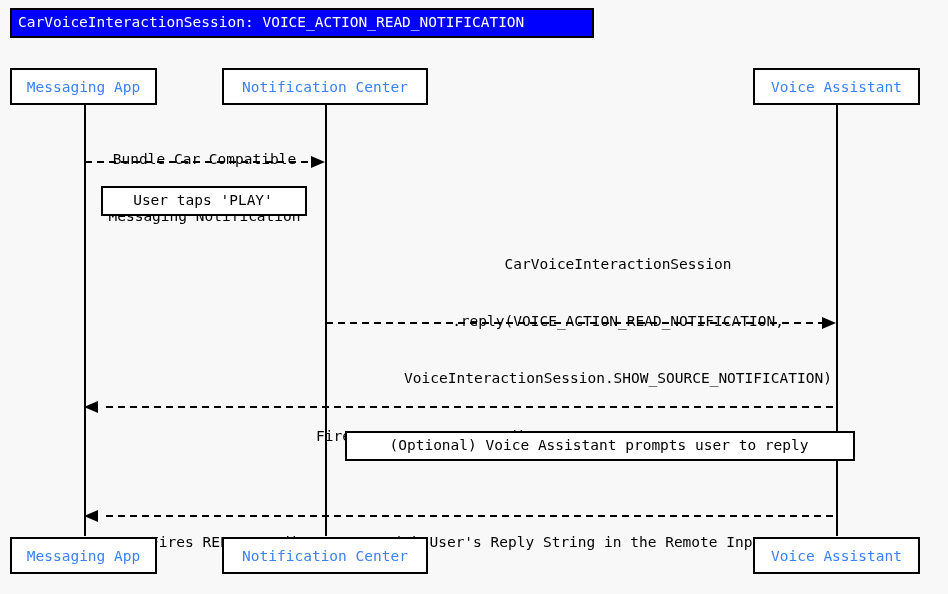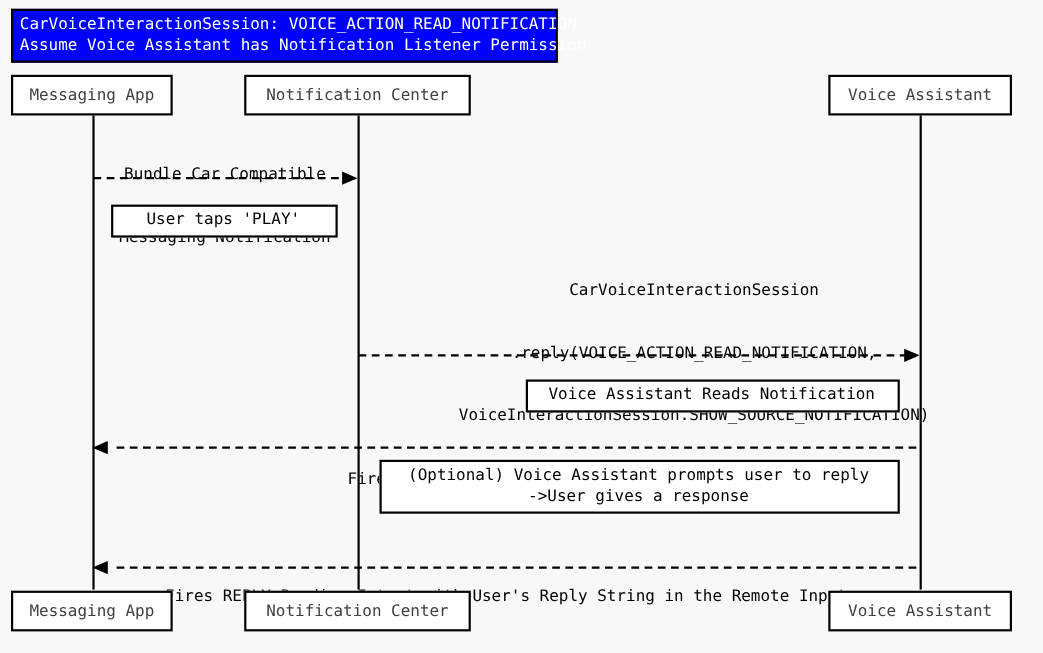--- a/index.html
+++ b/index.html
@@ -16,21 +16,21 @@
     height: 594px;
     background: #f8f8f8;
     overflow: hidden;
   }
 
   
   .title-banner {
     position: absolute;
     left: 10px;
     top: 8px;
-    width: 497px;
+    width: 584px;
     border: 2px solid #000;
     background: #0000ff;
     box-sizing: border-box;
     padding: 3px 6px 4px 6px;
   }
   .title-line {
     color: #ffffff;
     font-size: 14.5px;
     line-height: 19px;
     white-space: pre;
@@ -52,21 +52,21 @@
     border: 2px solid #000;
     background: #ffffff;
     box-sizing: border-box;
     height: 37px;
     display: flex;
     align-items: center;
     justify-content: center;
   }
   .participant span {
     font-size: 14.5px;
-    color: #404040;
+    color: #3b82f6;
     white-space: pre;
   }
 
   
   .note {
     position: absolute;
     border: 2px solid #000;
     background: #ffffff;
     box-sizing: border-box;
     padding: 3px 7px 4px 5px;
@@ -95,21 +95,20 @@
     overflow: visible;
   }
 </style>
 </head>
 <body>
 
 <div id="canvas">
 
   <div class="title-banner">
     <div class="title-line">CarVoiceInteractionSession: VOICE_ACTION_READ_NOTIFICATION</div>
-    <div class="title-line">Assume Voice Assistant has Notification Listener Permission</div>
   </div>
 
   <div class="lifeline" style="left:84px;"></div>
   <div class="lifeline" style="left:325px;"></div>
   <div class="lifeline" style="left:836px;"></div>
 
   <div class="participant" style="left:10px; top:68px; width:147px;">
     <span>Messaging App</span>
   </div>
   <div class="participant" style="left:222px; top:68px; width:206px;">
@@ -125,45 +124,41 @@
   </div>
   <svg class="arrow-svg" style="left:84px; top:155px;" width="241" height="14">
     <line x1="1" y1="7" x2="230" y2="7" stroke="#000" stroke-width="2" stroke-dasharray="7,5"></line>
     <polygon points="241,7 227,1 227,13" fill="#000"></polygon>
   </svg>
 
   <div class="note" style="left:101px; top:186px; width:206px;">
     <div class="note-line">User taps 'PLAY'</div>
   </div>
 
-  <div class="msg-label" style="left:325px; top:217px; width:612px;">
+  <div class="msg-label" style="left:312px; top:217px; width:612px;">
     <div>CarVoiceInteractionSession</div>
     <div>.reply(VOICE_ACTION_READ_NOTIFICATION,</div>
     <div>VoiceInteractionSession.SHOW_SOURCE_NOTIFICATION)</div>
   </div>
   <svg class="arrow-svg" style="left:325px; top:316px;" width="511" height="14">
     <line x1="1" y1="7" x2="500" y2="7" stroke="#000" stroke-width="2" stroke-dasharray="7,5"></line>
     <polygon points="511,7 497,1 497,13" fill="#000"></polygon>
   </svg>
 
-  <div class="note" style="left:478px; top:345px; width:340px;">
-    <div class="note-line">Voice Assistant Reads Notification</div>
-  </div>
 
   <div class="msg-label" style="left:84px; top:389px; width:752px;">
     <div>Fires MARK_AS_READ Pending Intent</div>
   </div>
   <svg class="arrow-svg" style="left:84px; top:400px;" width="752" height="14">
     <line x1="22" y1="7" x2="751" y2="7" stroke="#000" stroke-width="2" stroke-dasharray="7,5"></line>
     <polygon points="0,7 14,1 14,13" fill="#000"></polygon>
   </svg>
 
-  <div class="note" style="left:345px; top:418px; width:473px;">
+  <div class="note" style="left:345px; top:431px; width:510px;">
     <div class="note-line">(Optional) Voice Assistant prompts user to reply</div>
-    <div class="note-line">-&gt;User gives a response</div>
   </div>
 
   <div class="msg-label" style="left:84px; top:495px; width:752px;">
     <div>Fires REPLY Pending Intent with User's Reply String in the Remote Input</div>
   </div>
   <svg class="arrow-svg" style="left:84px; top:509px;" width="752" height="14">
     <line x1="22" y1="7" x2="751" y2="7" stroke="#000" stroke-width="2" stroke-dasharray="7,5"></line>
     <polygon points="0,7 14,1 14,13" fill="#000"></polygon>
   </svg>
 

